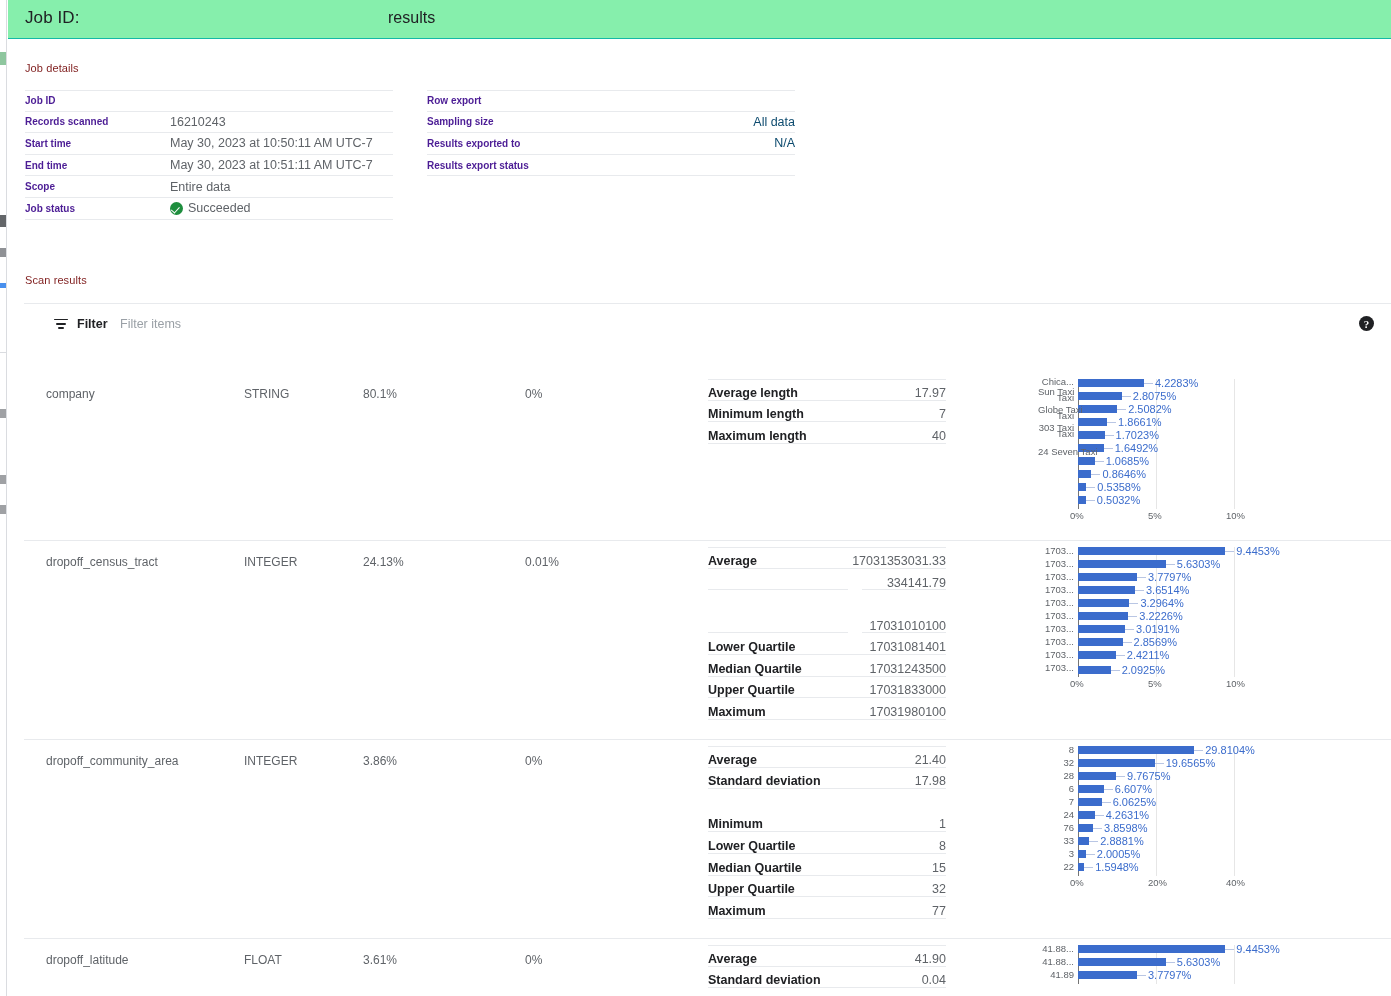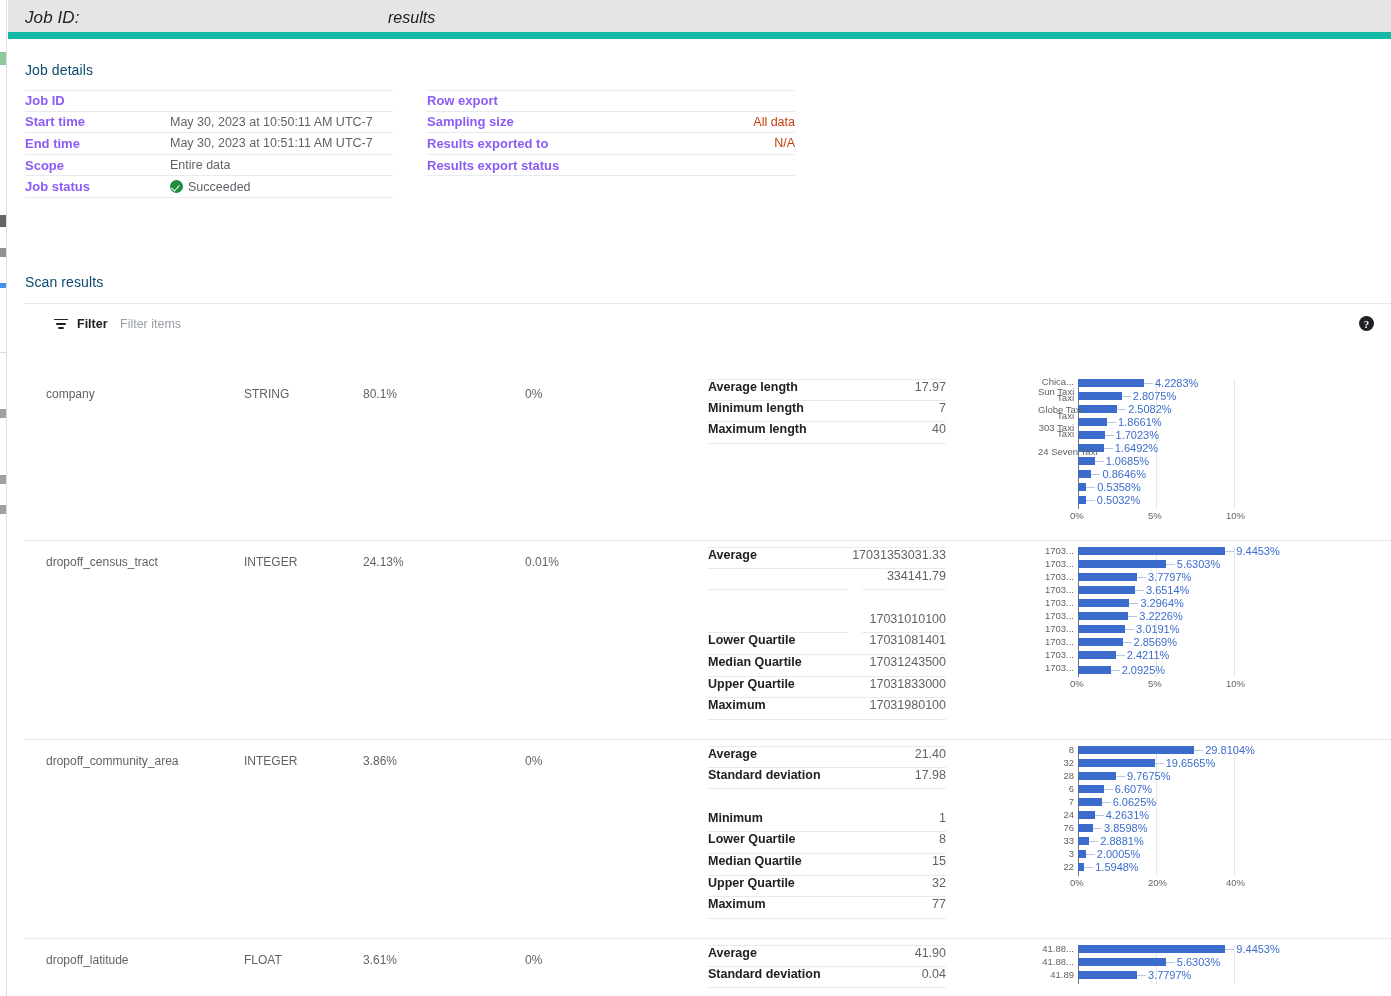--- a/index.html
+++ b/index.html
@@ -17,57 +17,57 @@
   .left-sliver {
     position:absolute; left:0; top:0; width:7px; height:996px;
     background:#ffffff; border-right:1px solid #dadce0;
     overflow:hidden;
   }
   .sliver-mark { position:absolute; left:0; width:7px; background:#e8eaed; }
 
   
   .topbar {
     position:absolute; left:8px; top:0; right:0; height:39px;
-    border-bottom:7px solid #14b8a6; background:#e5e5e5;font-style:italic;
+    border-bottom:1px solid #14b8a6; background:#86efac;
   }
   .topbar-inner { position:relative; height:39px; }
   .jobid-label {
     position:absolute; left:17px; top:8px;
     font-size:17px; color:#202124; letter-spacing:0.1px;
   }
   .jobid-value {
     position:absolute; left:380px; top:9px;
     font-size:16px; color:#202124;
   }
 
   
   .section-title {
-    position:absolute; font-size:14px; color:#0c4a6e; letter-spacing:0.1px;
+    position:absolute; font-size:11px; color:#7f1d1d; letter-spacing:0.1px;
   }
   #job-details-title { left:25px; top:62px; }
   #scan-results-title { left:25px; top:274px; }
 
   .detail-table { position:absolute; width:368px; }
   #detail-left  { left:25px; top:90px; }
   #detail-right { left:427px; top:90px; }
 
   .detail-row {
     position:relative; height:21.6px; border-bottom:1px solid #e8eaed;
     display:flex; align-items:center;
   }
   .detail-row:first-child { border-top:1px solid #e8eaed; }
   .dt-key {
-    font-size:13px; font-weight:bold; color:#8b5cf6;
+    font-size:10px; font-weight:bold; color:#4c1d95;
     width:145px; flex:0 0 145px; white-space:nowrap;
   }
   .dt-val {
     font-size:12.5px; color:#5f6368; white-space:nowrap;
     display:flex; align-items:center; gap:5px;
   }
-  #detail-right .dt-val { color:#c2410c; }
+  #detail-right .dt-val { color:#0c4a6e; }
   .dt-val.right-al { margin-left:auto; }
   .check-icon {
     display:inline-block; width:13px; height:13px; border-radius:50%;
     background:#1e8e3e; position:relative; flex:0 0 13px;
   }
   .check-icon::after {
     content:""; position:absolute; left:3.2px; top:3px;
     width:4px; height:6.5px; border:solid #fff;
     border-width:0 1.6px 1.6px 0; transform:rotate(42deg);
   }
@@ -131,21 +131,21 @@
   .rt-row { position:relative; border-bottom:1px solid #e8eaed; }
   .cell { position:absolute; font-size:12px; color:#5f6368; white-space:nowrap; }
   .c-name { left:22px; }
   .c-type { left:220px; }
   .c-null { left:339px; }
   .c-uniq { left:501px; }
 
   
   .stats { position:absolute; left:684px; width:238px; }
   .st-row {
-    position:relative; height:21.6px; display:flex; align-items:flex-start;
+    position:relative; height:21.6px; display:flex; align-items:flex-end;
     border-bottom:1px solid #e8eaed;
   }
   .st-row:first-child { border-top:1px solid #e8eaed; }
   .st-row.blank { border-bottom:1px solid transparent; }
   .st-key {
     font-size:12.5px; font-weight:bold; color:#202124;
     width:140px; flex:0 0 140px; white-space:nowrap;
   }
   .st-val {
     font-size:12.5px; color:#5f6368; white-space:nowrap;
@@ -205,20 +205,26 @@
   <div class="section-title" id="job-details-title">Job details</div>
 
   <div class="detail-table" id="detail-left">
       <div class="detail-row">
         <div class="dt-key">Job ID</div>
         <div class="dt-val">
           <span></span>
         </div>
       </div>
       <div class="detail-row">
+        <div class="dt-key">Records scanned</div>
+        <div class="dt-val">
+          <span>16210243</span>
+        </div>
+      </div>
+      <div class="detail-row">
         <div class="dt-key">Start time</div>
         <div class="dt-val">
           <span>May 30, 2023 at 10:50:11 AM UTC-7</span>
         </div>
       </div>
       <div class="detail-row">
         <div class="dt-key">End time</div>
         <div class="dt-val">
           <span>May 30, 2023 at 10:51:11 AM UTC-7</span>
         </div>

